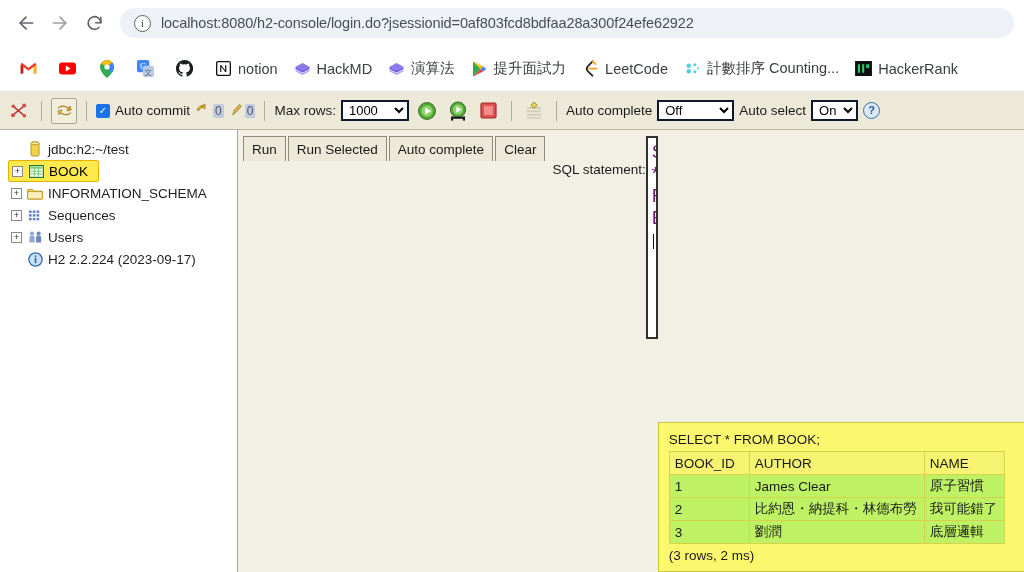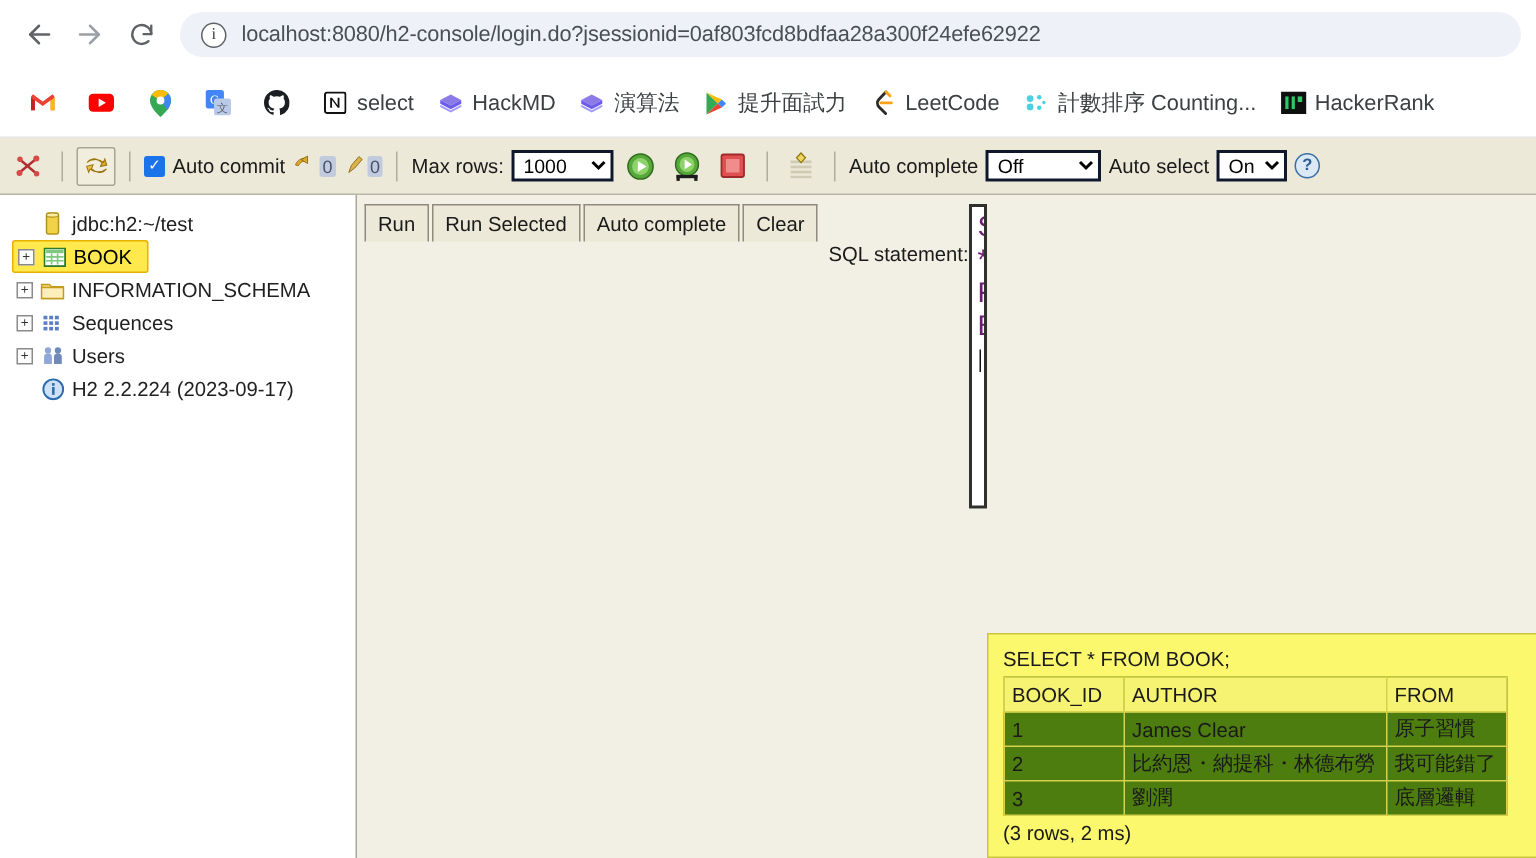--- a/index.html
+++ b/index.html
@@ -272,21 +272,21 @@
   }
   .result-sql {
     font-size: 13.5px;
     color: #1a1a1a;
     margin-bottom: 4px;
   }
   table.result-table {
     border-collapse: collapse;
     font-size: 13.5px;
     color: #1a1a1a;
-    background: #4d7c0f;
+    background: #bef264;
     table-layout: fixed;
     padding-left: 32px;
   }
   table.result-table th, table.result-table td {
     border: 1px solid #d6d24a;
     padding: 2px 5px;
     text-align: left;
     font-weight: normal;
     white-space: nowrap;
     height: 23px;
@@ -404,21 +404,21 @@
       <span class="bm-label"></span>
     </div>
 
     <div class="bm">
       <span class="bm-ic">
         <svg width="15" height="15" viewBox="0 0 16 16">
             <rect x="0.7" y="0.7" width="14.6" height="14.6" rx="1.5" fill="#fff" stroke="#111" stroke-width="1.4"></rect>
             <path d="M4.4 11.6V4.4h1.3l4 5.4V4.4h1.3v7.2H9.8L5.7 6.1v5.5z" fill="#111"></path>
           </svg>
       </span>
-      <span class="bm-label">select</span>
+      <span class="bm-label">notion</span>
     </div>
 
     <div class="bm">
       <span class="bm-ic">
         <svg width="17" height="14" viewBox="0 0 18 15">
             <path d="M9 1l7.5 4L9 9 1.5 5z" fill="#8c7ae6"></path>
             <path d="M1.5 5v2.6L9 11.6l7.5-4V5L9 9z" fill="#6c5ce7"></path>
             <path d="M1.5 8.4V10L9 14l7.5-4V8.4L9 12.4z" fill="#a29bfe"></path>
           </svg>
       </span>
@@ -693,21 +693,21 @@
 
     <div class="result-wrap">
       <div class="result-panel">
         <div class="result-sql">SELECT * FROM BOOK;</div>
 
         <table class="result-table">
           <thead>
             <tr>
               <th class="col-id">BOOK_ID</th>
               <th class="col-author">AUTHOR</th>
-              <th class="col-name">FROM</th>
+              <th class="col-name">NAME</th>
             </tr>
           </thead>
           <tbody>
             <tr>
               <td>1</td>
               <td>James Clear</td>
               <td>原子習慣</td>
             </tr>
             <tr>
               <td>2</td>

